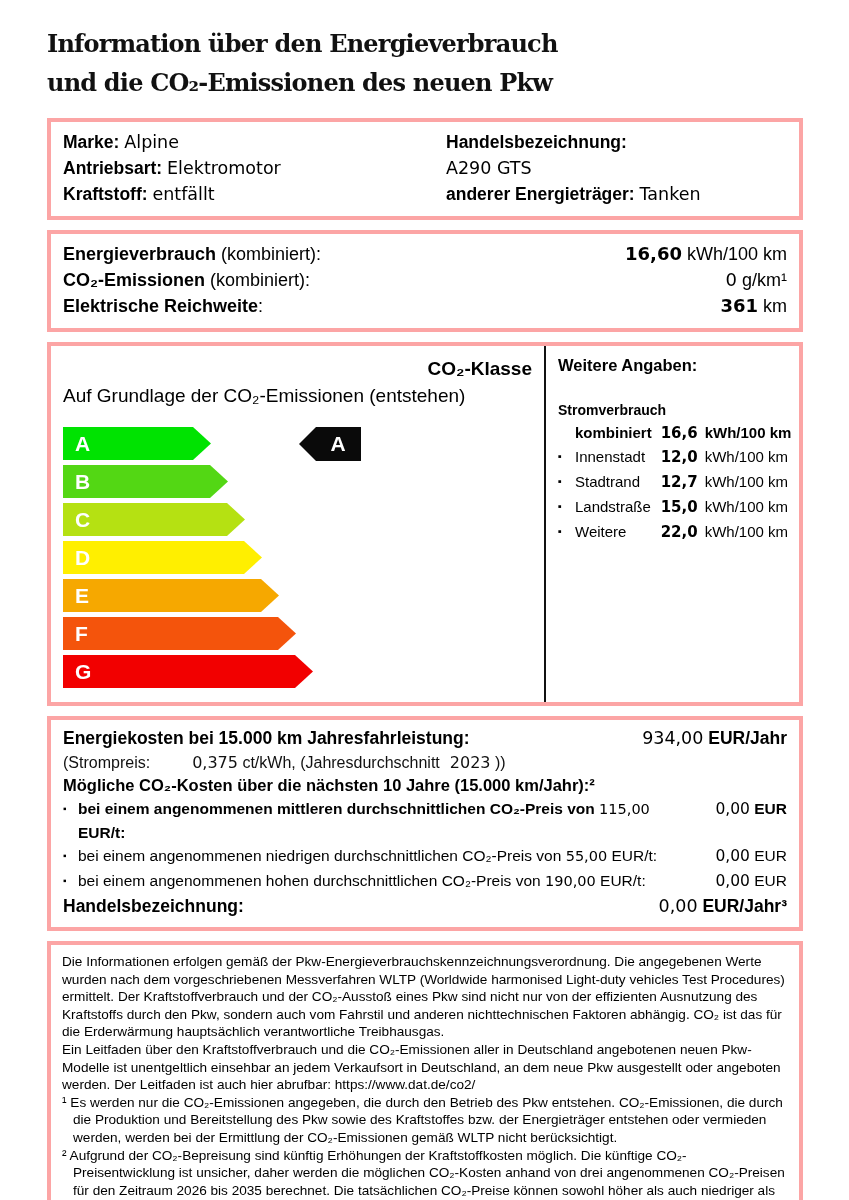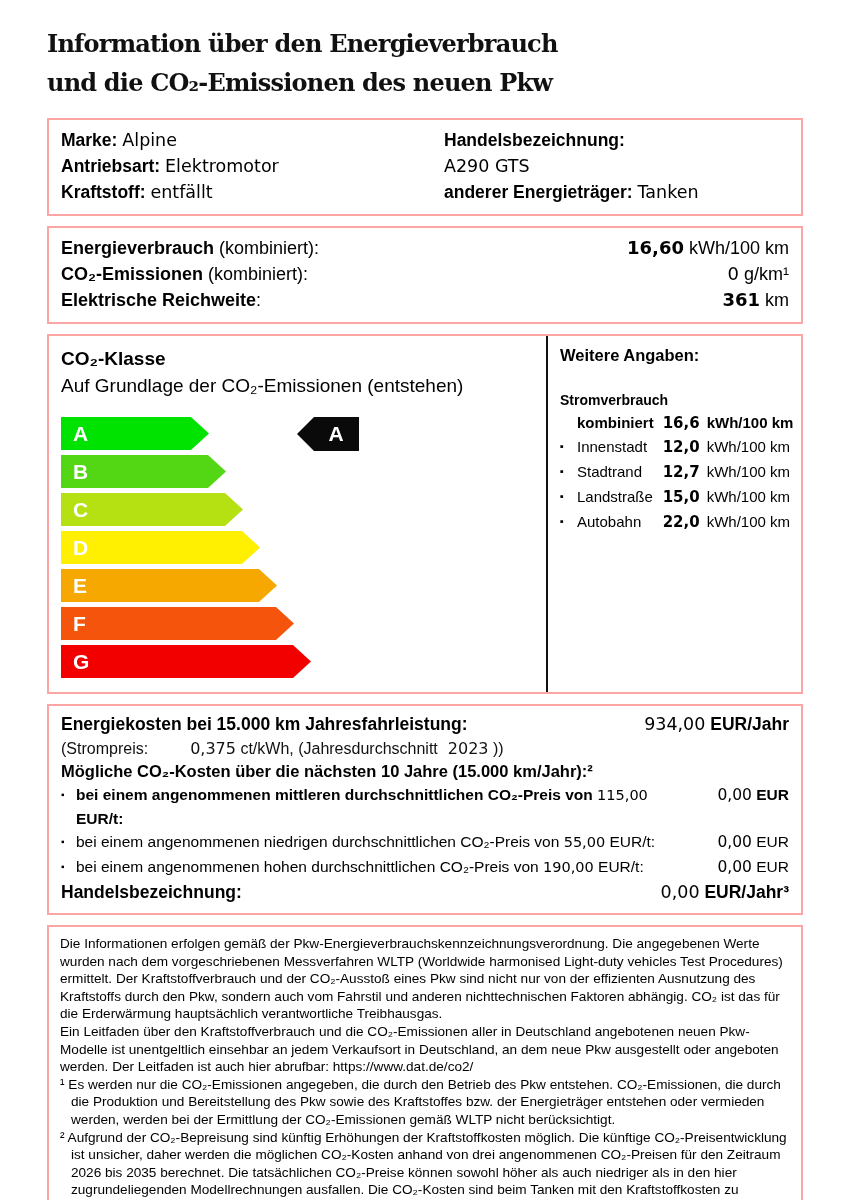--- a/index.html
+++ b/index.html
@@ -11,58 +11,58 @@
   }
   .fill { font-family:"DejaVu Sans", sans-serif; }
 
   
   .title {
     font-family:"DejaVu Serif", serif; font-weight:700;
     font-size:24px; line-height:39px; letter-spacing:-0.8px; color:#111;
   }
 
   
-  .box { border:2px solid #fca5a5; margin-top:10px; }
+  .box { border:4px solid #fca5a5; margin-top:10px; }
 
   
   .vehicle { display:flex; padding:7px 12px 9px; font-size:17.5px; line-height:26px; margin-top:16px; }
   .vehicle .col-l { width:383px; }
   .vehicle .col-r { flex:1; }
   .lbl { font-weight:700; }
 
   
   .consumption { padding:7px 12px 9px; font-size:18px; line-height:26px; }
   .c-row { display:flex; justify-content:space-between; }
   .num-b { font-weight:700; }
 
   
   .co2box { display:flex; min-height:346px; }
   .co2-left { flex:1; padding:9px 12px; position:relative; }
-  .co2-head { font-weight:700; font-size:19px; line-height:27px; }
+  .co2-head { font-weight:700; font-size:19px; line-height:27px;text-align:right; }
   .co2-sub  { font-size:19px; line-height:27px; }
   .ladder { margin-top:18px; position:relative; width:100%; }
   .arrow {
     height:33px; margin-bottom:5px; display:flex; align-items:center;
     padding-left:12px; color:#fff; font-weight:700; font-size:21px;
     clip-path: polygon(0 0, calc(100% - 18px) 0, 100% 50%, calc(100% - 18px) 100%, 0 100%);
   }
   .arrow:nth-child(1){ width:148px; }
   .arrow:nth-child(2){ width:165px; }
   .arrow:nth-child(3){ width:182px; }
   .arrow:nth-child(4){ width:199px; }
   .arrow:nth-child(5){ width:216px; }
   .arrow:nth-child(6){ width:233px; }
   .arrow:nth-child(7){ width:250px; }
   .indicator {
     position:absolute; top:0; left:236px; width:62px; height:34px;
     background:#0a0a0a; color:#fff; font-weight:700; font-size:21px;
     display:flex; align-items:center; justify-content:center; padding-left:16px;
     clip-path: polygon(17px 0, 100% 0, 100% 100%, 17px 100%, 0 50%);
   }
-  .co2-right { width:255px; border-left:2px solid #111; padding:10px 10px 10px 12px;margin-left:14px; }
+  .co2-right { width:255px; border-left:2px solid #111; padding:10px 10px 10px 12px; }
   .wa-head { font-weight:700; font-size:16.5px; }
   .strom-head { font-weight:700; font-size:14px; margin-top:24px; line-height:22px; }
   .wa-grid { display:grid; grid-template-columns:17px 1fr 46px 94px; font-size:15px; line-height:24px; }
   .wa-grid .v { text-align:right; font-weight:700; }
   .wa-grid .u { padding-left:7px; }
   .wa-grid .bullet::before { content:"▪"; font-size:11px; position:relative; top:-2px; }
 
   
   .costs { padding:6px 12px 8px; }
   .cost-row1 { display:flex; justify-content:space-between; font-size:17.5px; line-height:25px; }
@@ -167,21 +167,21 @@
         <span>Stadtrand</span>
         <span class="v fill">12,7</span>
         <span class="u">kWh/100 km</span>
 
         <span class="bullet"></span>
         <span>Landstraße</span>
         <span class="v fill">15,0</span>
         <span class="u">kWh/100 km</span>
 
         <span class="bullet"></span>
-        <span>Autobahn</span>
+        <span>Weitere</span>
         <span class="v fill">22,0</span>
         <span class="u">kWh/100 km</span>
       </div>
     </div>
   </div>
 
   <div class="box costs">
     <div class="cost-row1">
       <span class="lbl">Energiekosten bei 15.000 km Jahresfahrleistung:</span>
       <span><span class="fill">934,00</span><span class="lbl"> EUR/Jahr</span></span>

